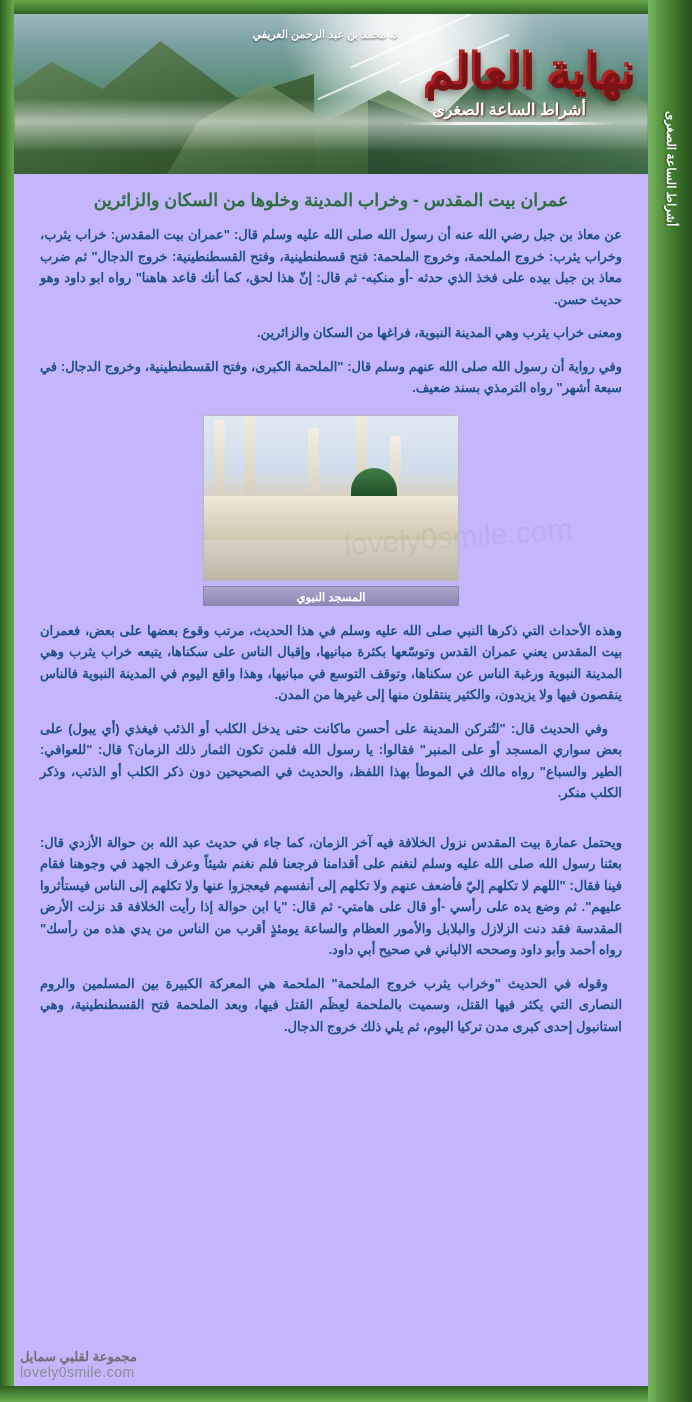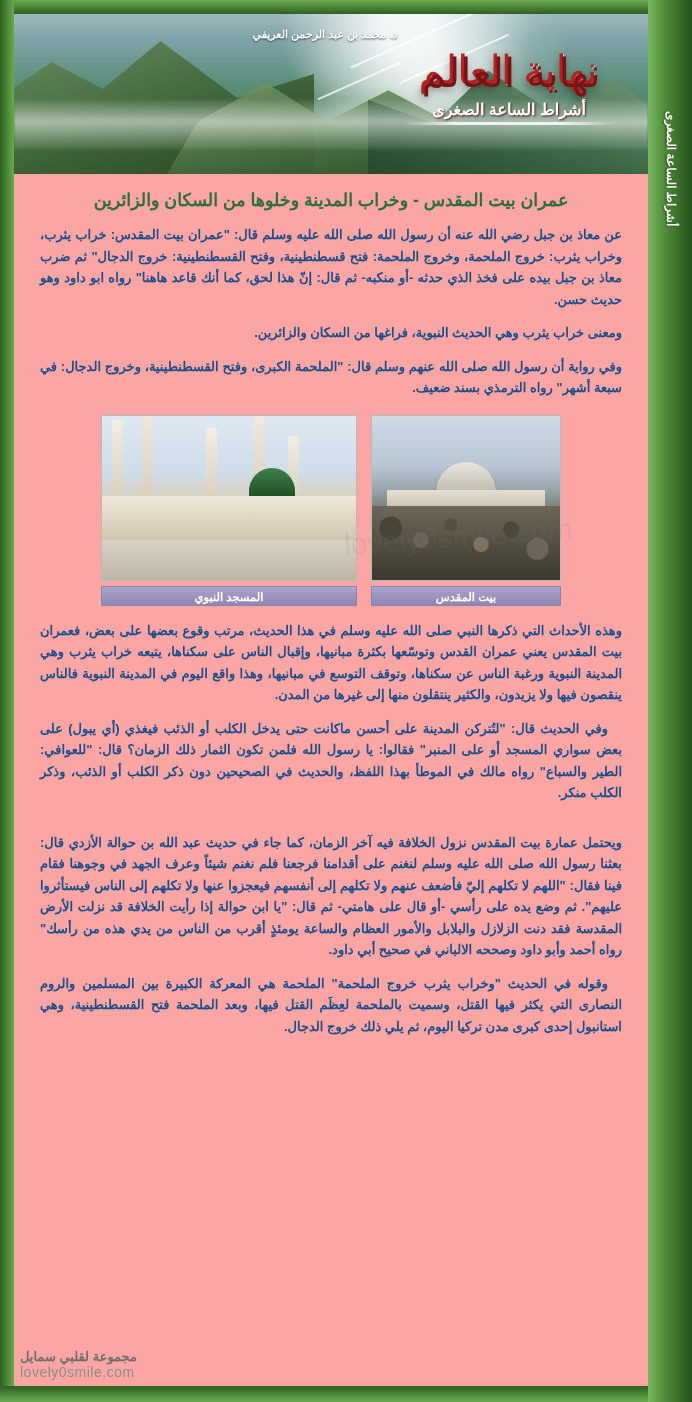--- a/index.html
+++ b/index.html
@@ -138,25 +138,24 @@
 
   .logo-box {
     position: absolute;
     top: 30px;
     right: 14px;
     width: 250px;
     height: 96px;
     z-index: 6;
   }
   .logo-main {
-    font-size: 40px;
-    font-weight: normal;
+    font-size: 47px;
+    font-weight: bold;
     color: #ffffff;
     letter-spacing: -1px;
-    text-align: center;
     line-height: 54px;
     text-shadow:
       2px 2px 0 #7a1414,
       -1px -1px 0 #b22222,
       0 4px 8px rgba(0,0,0,0.55);
     background: linear-gradient(180deg,#ffffff 0%, #ffe9e9 40%, #d95b5b 100%);
     -webkit-background-clip: text;
     background-clip: text;
     color: transparent;
   }
@@ -177,21 +176,21 @@
     opacity: .85;
   }
 
   
   .content {
     position: absolute;
     top: 174px;
     right: 44px;
     left: 14px;
     bottom: 16px;
-    background: #fca5a5;
+    background: #c4b5fd;
     padding: 10px 26px 0 26px;
     box-sizing: border-box;
     overflow: hidden;
   }
 
   h1.article-title {
     margin: 4px 0 12px 0;
     font-size: 17.5px;
     font-weight: bold;
     color: #2f6f3f;
@@ -367,47 +366,39 @@
       <div class="logo-sub">أشراط الساعة الصغرى</div>
       <div class="logo-underline"></div>
     </div>
   </div>
 
   <div class="content">
 
     <h1 class="article-title">عمران بيت المقدس - وخراب المدينة وخلوها من السكان والزائرين</h1>
 
     <p class="body">عن معاذ بن جبل رضي الله عنه أن رسول الله صلى الله عليه وسلم قال: "عمران بيت المقدس: خراب يثرب، وخراب يثرب: خروج الملحمة، وخروج الملحمة: فتح قسطنطينية، وفتح القسطنطينية: خروج الدجال" ثم ضرب معاذ بن جبل بيده على فخذ الذي حدثه -أو منكبه- ثم قال: إنّ هذا لحق، كما أنك قاعد هاهنا" رواه ابو داود وهو حديث حسن.</p>
-    <p class="body">ومعنى خراب يثرب وهي الحديث النبوية، فراغها من السكان والزائرين.</p>
+    <p class="body">ومعنى خراب يثرب وهي المدينة النبوية، فراغها من السكان والزائرين.</p>
     <p class="body">وفي رواية أن رسول الله صلى الله عنهم وسلم قال: "الملحمة الكبرى، وفتح القسطنطينية، وخروج الدجال: في سبعة أشهر" رواه الترمذي بسند ضعيف.</p>
 
     <div class="figures">
 
       <div class="figure wide">
         <div class="photo nabawi">
           <div class="minaret" style="left:10px; height:104px;"></div>
           <div class="minaret" style="left:40px; height:122px;"></div>
           <div class="minaret" style="left:104px; height:96px;"></div>
           <div class="minaret" style="left:152px; height:118px;"></div>
           <div class="minaret" style="left:186px; height:88px;"></div>
           <div class="green-dome"></div>
           <div class="facade"></div>
           <div class="plaza"></div>
         </div>
         <div class="caption">المسجد النبوي</div>
       </div>
 
-      <div class="figure">
-        <div class="photo aqsa">
-          <div class="dome"></div>
-          <div class="bldg"></div>
-          <div class="crowd"></div>
-        </div>
-        <div class="caption">بيت المقدس</div>
-      </div>
 
     </div>
 
     <p class="body">وهذه الأحداث التي ذكرها النبي صلى الله عليه وسلم في هذا الحديث، مرتب وقوع بعضها على بعض، فعمران بيت المقدس يعني عمران القدس وتوسّعها بكثرة مبانيها، وإقبال الناس على سكناها، يتبعه خراب يثرب وهي المدينة النبوية ورغبة الناس عن سكناها، وتوقف التوسع في مبانيها، وهذا واقع اليوم في المدينة النبوية فالناس ينقصون فيها ولا يزيدون، والكثير ينتقلون منها إلى غيرها من المدن.</p>
     <p class="body indent">وفي الحديث قال: "لتُتركن المدينة على أحسن ماكانت حتى يدخل الكلب أو الذئب فيغذي (أي يبول) على بعض سواري المسجد أو على المنبر" فقالوا: يا رسول الله فلمن تكون الثمار ذلك الزمان؟ قال: "للعوافي: الطير والسباع" رواه مالك في الموطأ بهذا اللفظ، والحديث في الصحيحين دون ذكر الكلب أو الذئب، وذكر الكلب منكر.</p>
     <div class="spacer-sm"></div>
     <p class="body">ويحتمل عمارة بيت المقدس نزول الخلافة فيه آخر الزمان، كما جاء في حديث عبد الله بن حوالة الأزدي قال: بعثنا رسول الله صلى الله عليه وسلم لنغنم على أقدامنا فرجعنا فلم نغنم شيئاً وعرف الجهد في وجوهنا فقام فينا فقال: "اللهم لا تكلهم إليّ فأضعف عنهم ولا تكلهم إلى أنفسهم فيعجزوا عنها ولا تكلهم إلى الناس فيستأثروا عليهم". ثم وضع يده على رأسي -أو قال على هامتي- ثم قال: "يا ابن حوالة إذا رأيت الخلافة قد نزلت الأرض المقدسة فقد دنت الزلازل والبلابل والأمور العظام والساعة يومئذٍ أقرب من الناس من يدي هذه من رأسك" رواه أحمد وأبو داود وصححه الالباني في صحيح أبي داود.</p>
     <p class="body indent">وقوله في الحديث "وخراب يثرب خروج الملحمة" الملحمة هي المعركة الكبيرة بين المسلمين والروم النصارى التي يكثر فيها القتل، وسميت بالملحمة لعِظَم القتل فيها، وبعد الملحمة فتح القسطنطينية، وهي استانبول إحدى كبرى مدن تركيا اليوم، ثم يلي ذلك خروج الدجال.</p>
 
   </div>

